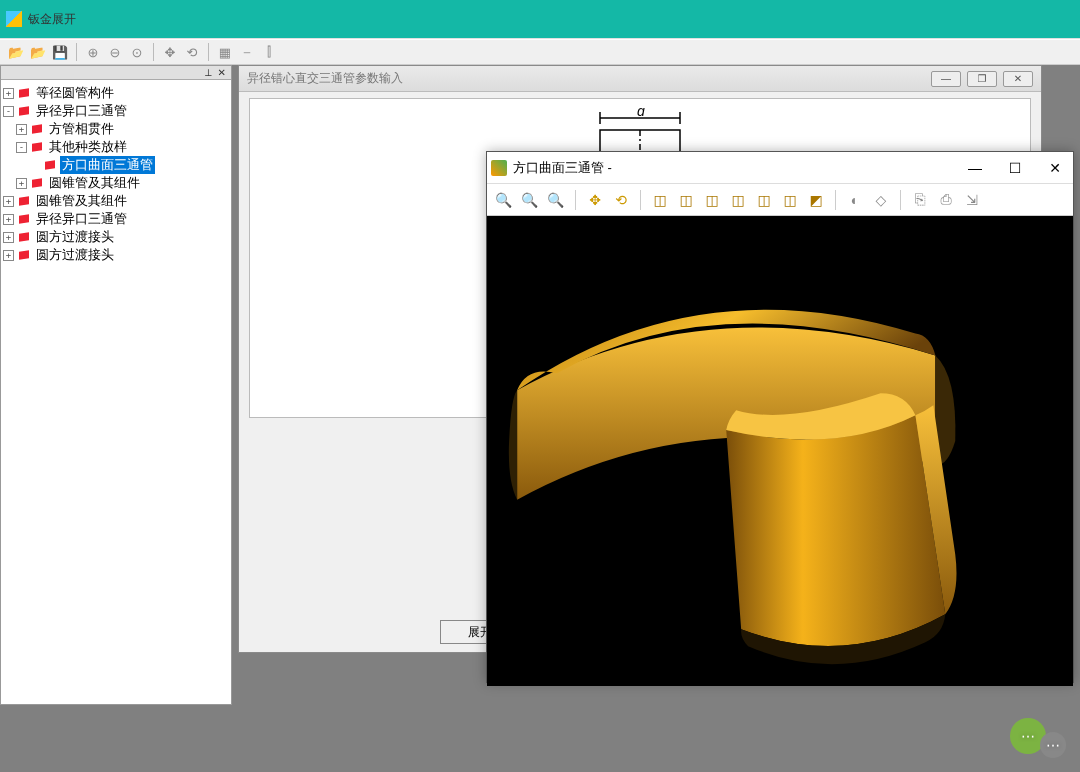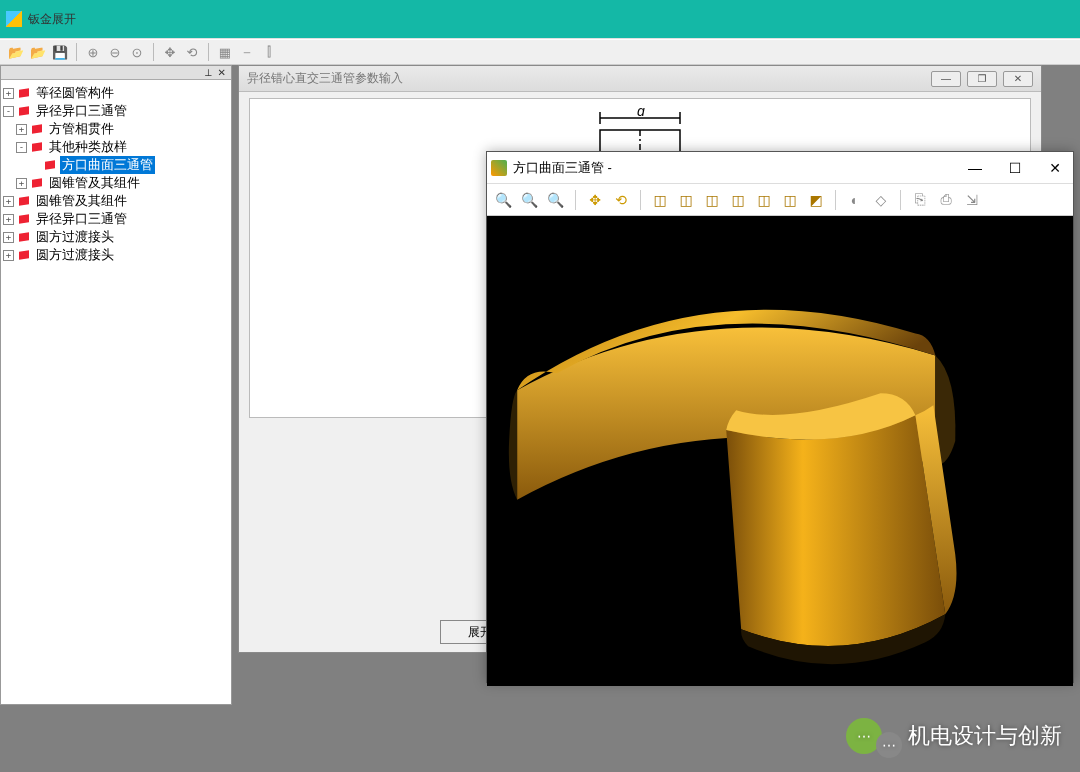--- a/index.html
+++ b/index.html
@@ -258,14 +258,13 @@
     </div>
 
   </div>
 </div>
 
 <div class="watermark">
   <div style="position:relative;width:52px;height:36px">
     <div class="circ">⋯</div>
     <div class="circ gray" style="position:absolute;right:-4px;bottom:-4px;width:26px;height:26px">⋯</div>
   </div>
-  <span>机电设计与创新</span>
 </div>
 
 </body></html>

